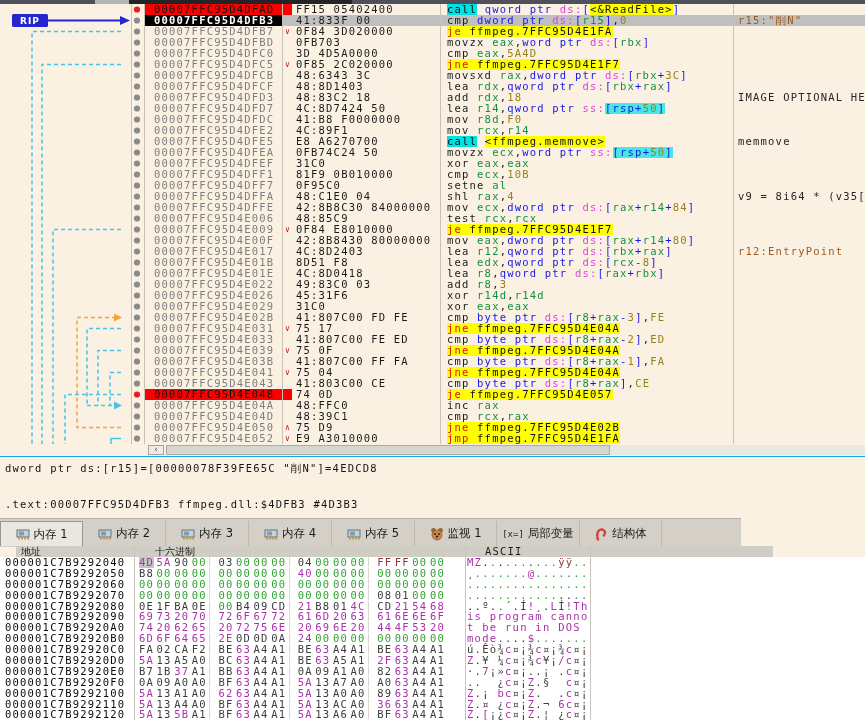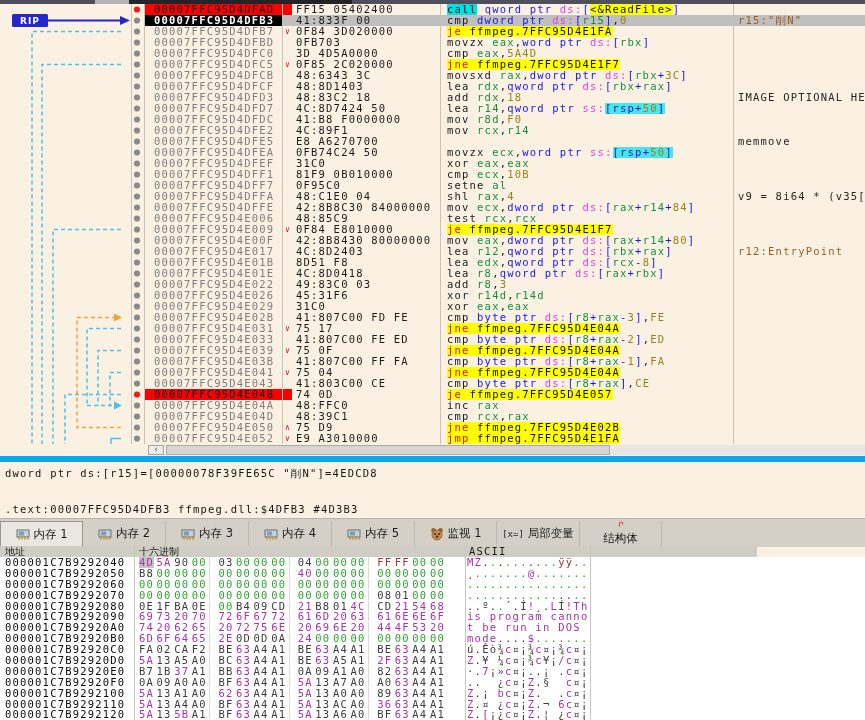--- a/index.html
+++ b/index.html
@@ -36,31 +36,31 @@
   .s-stknum{background:#49E6E6;color:#97801A;}
   .cm-a{color:#9B5B20;} .cm-u{color:#262626;}
   #jumpsvg{position:absolute;left:0;top:0;width:150px;height:456px;pointer-events:none;}
   
   #hscroll{position:absolute;left:0;top:444px;width:865px;height:12px;background:#FBF1E3;}
   #hs-btn{position:absolute;left:148px;top:1px;width:16px;height:10px;background:#EDEBE7;border:1px solid #A8A49C;
           font-size:8px;line-height:8px;text-align:center;color:#444;box-sizing:border-box;}
   #hs-thumb{position:absolute;left:166px;top:1px;width:444px;height:10px;background:#D7D5D0;border:1px solid #B0ACA4;box-sizing:border-box;}
   #hs-track{position:absolute;left:610px;top:1px;width:255px;height:10px;background:#E9E7E2;}
   
-  #infobar{position:absolute;left:0;top:456px;width:865px;height:62px;background:#FBF1E3;border-top:6px solid #0ea5e9;}
+  #infobar{position:absolute;left:0;top:456px;width:865px;height:62px;background:#FBF1E3;border-top:1px solid #0ea5e9;}
   #info1{position:absolute;left:5px;top:5px;color:#151515;}
   #info2{position:absolute;left:5px;top:41px;color:#151515;}
   
-  #tabbar{position:absolute;left:0;top:518px;width:865px;height:28px;background:#D4D0C8;border-top:1px solid #B8B4AC;}
+  #tabbar{position:absolute;left:0;top:518px;width:741px;height:28px;background:#D4D0C8;border-top:1px solid #B8B4AC;}
   .tab{position:absolute;top:2px;height:25px;box-sizing:border-box;display:flex;align-items:center;justify-content:center;
        gap:4px;font-size:11.5px;color:#1A1A1A;border-right:1px solid #BDB9B1;cursor:default;}
   .tab.on{background:#EAE7E1;border:1px solid #9A968E;border-bottom:none;}
   .tab .ictxt{font-family:"DejaVu Sans Mono",monospace;font-size:9px;color:#222;}
   
-  #dumphead{position:absolute;left:0;top:546px;width:757px;height:11px;background:#D0CDC5;border-bottom:1px solid #A8A49C;
+  #dumphead{position:absolute;left:16px;top:546px;width:757px;height:11px;background:#D0CDC5;border-bottom:1px solid #A8A49C;
             font-size:10px;color:#1A1A1A;}
   #dumphead span{position:absolute;top:0;line-height:11px;}
   #dumprows{position:absolute;left:0;top:557px;width:865px;height:163px;background:#FFFFFF;overflow:hidden;}
   .hrow{position:relative;height:10.9px;line-height:10.9px;}
   .h-addr{position:absolute;left:5px;top:0;color:#0A0A0A;}
   .h-bytes{position:absolute;left:139px;top:0;text-align:right;}
   .h-ascii{position:absolute;left:467px;top:0;}
   .hb{display:inline-block;width:15px;margin-right:2.6px;}
   .gsep{display:inline-block;width:4px;height:10px;border-left:1px solid #DCD8D0;margin-right:4px;vertical-align:-1px;}
   .ac{display:inline-block;width:7.6px;}
@@ -84,21 +84,21 @@
       <div class="drow mono"><div class="cell c-addr">00007FFC95D4DFB7</div><div class="cell c-bytes"><span class="chev">∨</span><span class="bt">0F84 3D020000</span></div><div class="cell c-instr"><span class="s-jcc">je </span><span class="s-tgt">ffmpeg.7FFC95D4E1FA</span></div><div class="cell c-cmt"></div></div>
       <div class="drow mono"><div class="cell c-addr">00007FFC95D4DFBD</div><div class="cell c-bytes"><span class="bt">0FB703</span></div><div class="cell c-instr"><span class="s-mn">movzx </span><span class="s-reg">eax</span><span class="s-pl">,</span><span class="s-kw">word ptr </span><span class="s-seg">ds:</span><span class="s-kw">[</span><span class="s-reg">rbx</span><span class="s-kw">]</span></div><div class="cell c-cmt"></div></div>
       <div class="drow mono"><div class="cell c-addr">00007FFC95D4DFC0</div><div class="cell c-bytes"><span class="bt">3D 4D5A0000</span></div><div class="cell c-instr"><span class="s-mn">cmp </span><span class="s-reg">eax</span><span class="s-pl">,</span><span class="s-num">5A4D</span></div><div class="cell c-cmt"></div></div>
       <div class="drow mono"><div class="cell c-addr">00007FFC95D4DFC5</div><div class="cell c-bytes"><span class="chev">∨</span><span class="bt">0F85 2C020000</span></div><div class="cell c-instr"><span class="s-jcc">jne </span><span class="s-tgt">ffmpeg.7FFC95D4E1F7</span></div><div class="cell c-cmt"></div></div>
       <div class="drow mono"><div class="cell c-addr">00007FFC95D4DFCB</div><div class="cell c-bytes"><span class="bt">48:6343 3C</span></div><div class="cell c-instr"><span class="s-mn">movsxd </span><span class="s-reg">rax</span><span class="s-pl">,</span><span class="s-kw">dword ptr </span><span class="s-seg">ds:</span><span class="s-kw">[</span><span class="s-reg">rbx</span><span class="s-kw">+</span><span class="s-num">3C</span><span class="s-kw">]</span></div><div class="cell c-cmt"></div></div>
       <div class="drow mono"><div class="cell c-addr">00007FFC95D4DFCF</div><div class="cell c-bytes"><span class="bt">48:8D1403</span></div><div class="cell c-instr"><span class="s-mn">lea </span><span class="s-reg">rdx</span><span class="s-pl">,</span><span class="s-kw">qword ptr </span><span class="s-seg">ds:</span><span class="s-kw">[</span><span class="s-reg">rbx</span><span class="s-kw">+</span><span class="s-reg">rax</span><span class="s-kw">]</span></div><div class="cell c-cmt"></div></div>
       <div class="drow mono"><div class="cell c-addr">00007FFC95D4DFD3</div><div class="cell c-bytes"><span class="bt">48:83C2 18</span></div><div class="cell c-instr"><span class="s-mn">add </span><span class="s-reg">rdx</span><span class="s-pl">,</span><span class="s-num">18</span></div><div class="cell c-cmt"><span class="cm-u">IMAGE_OPTIONAL_HEADE</span></div></div>
       <div class="drow mono"><div class="cell c-addr">00007FFC95D4DFD7</div><div class="cell c-bytes"><span class="bt">4C:8D7424 50</span></div><div class="cell c-instr"><span class="s-mn">lea </span><span class="s-reg">r14</span><span class="s-pl">,</span><span class="s-kw">qword ptr </span><span class="s-seg">ss:</span><span class="s-stkkw">[</span><span class="s-stkkw">rsp</span><span class="s-stkkw">+</span><span class="s-stknum">50</span><span class="s-stkkw">]</span></div><div class="cell c-cmt"></div></div>
       <div class="drow mono"><div class="cell c-addr">00007FFC95D4DFDC</div><div class="cell c-bytes"><span class="bt">41:B8 F0000000</span></div><div class="cell c-instr"><span class="s-mn">mov </span><span class="s-reg">r8d</span><span class="s-pl">,</span><span class="s-num">F0</span></div><div class="cell c-cmt"></div></div>
       <div class="drow mono"><div class="cell c-addr">00007FFC95D4DFE2</div><div class="cell c-bytes"><span class="bt">4C:89F1</span></div><div class="cell c-instr"><span class="s-mn">mov </span><span class="s-reg">rcx</span><span class="s-pl">,</span><span class="s-reg">r14</span></div><div class="cell c-cmt"></div></div>
-      <div class="drow mono"><div class="cell c-addr">00007FFC95D4DFE5</div><div class="cell c-bytes"><span class="bt">E8 A6270700</span></div><div class="cell c-cmt"><span class="cm-u">memmove</span></div></div>
+      <div class="drow mono"><div class="cell c-addr">00007FFC95D4DFE5</div><div class="cell c-bytes"><span class="bt">E8 A6270700</span></div><div class="cell c-instr"><span class="s-call">call</span><span class="s-pl"> </span><span class="s-tgt">&lt;ffmpeg.memmove&gt;</span></div><div class="cell c-cmt"><span class="cm-u">memmove</span></div></div>
       <div class="drow mono"><div class="cell c-addr">00007FFC95D4DFEA</div><div class="cell c-bytes"><span class="bt">0FB74C24 50</span></div><div class="cell c-instr"><span class="s-mn">movzx </span><span class="s-reg">ecx</span><span class="s-pl">,</span><span class="s-kw">word ptr </span><span class="s-seg">ss:</span><span class="s-stkkw">[</span><span class="s-stkkw">rsp</span><span class="s-stkkw">+</span><span class="s-stknum">50</span><span class="s-stkkw">]</span></div><div class="cell c-cmt"></div></div>
       <div class="drow mono"><div class="cell c-addr">00007FFC95D4DFEF</div><div class="cell c-bytes"><span class="bt">31C0</span></div><div class="cell c-instr"><span class="s-mn">xor </span><span class="s-reg">eax</span><span class="s-pl">,</span><span class="s-reg">eax</span></div><div class="cell c-cmt"></div></div>
       <div class="drow mono"><div class="cell c-addr">00007FFC95D4DFF1</div><div class="cell c-bytes"><span class="bt">81F9 0B010000</span></div><div class="cell c-instr"><span class="s-mn">cmp </span><span class="s-reg">ecx</span><span class="s-pl">,</span><span class="s-num">10B</span></div><div class="cell c-cmt"></div></div>
       <div class="drow mono"><div class="cell c-addr">00007FFC95D4DFF7</div><div class="cell c-bytes"><span class="bt">0F95C0</span></div><div class="cell c-instr"><span class="s-mn">setne </span><span class="s-reg">al</span></div><div class="cell c-cmt"></div></div>
       <div class="drow mono"><div class="cell c-addr">00007FFC95D4DFFA</div><div class="cell c-bytes"><span class="bt">48:C1E0 04</span></div><div class="cell c-instr"><span class="s-mn">shl </span><span class="s-reg">rax</span><span class="s-pl">,</span><span class="s-num">4</span></div><div class="cell c-cmt"><span class="cm-u">v9 = 8i64 * (v35[0]</span></div></div>
       <div class="drow mono"><div class="cell c-addr">00007FFC95D4DFFE</div><div class="cell c-bytes"><span class="bt">42:8B8C30 84000000</span></div><div class="cell c-instr"><span class="s-mn">mov </span><span class="s-reg">ecx</span><span class="s-pl">,</span><span class="s-kw">dword ptr </span><span class="s-seg">ds:</span><span class="s-kw">[</span><span class="s-reg">rax</span><span class="s-kw">+</span><span class="s-reg">r14</span><span class="s-kw">+</span><span class="s-num">84</span><span class="s-kw">]</span></div><div class="cell c-cmt"></div></div>
       <div class="drow mono"><div class="cell c-addr">00007FFC95D4E006</div><div class="cell c-bytes"><span class="bt">48:85C9</span></div><div class="cell c-instr"><span class="s-mn">test </span><span class="s-reg">rcx</span><span class="s-pl">,</span><span class="s-reg">rcx</span></div><div class="cell c-cmt"></div></div>
       <div class="drow mono"><div class="cell c-addr">00007FFC95D4E009</div><div class="cell c-bytes"><span class="chev">∨</span><span class="bt">0F84 E8010000</span></div><div class="cell c-instr"><span class="s-jcc">je </span><span class="s-tgt">ffmpeg.7FFC95D4E1F7</span></div><div class="cell c-cmt"></div></div>
       <div class="drow mono"><div class="cell c-addr">00007FFC95D4E00F</div><div class="cell c-bytes"><span class="bt">42:8B8430 80000000</span></div><div class="cell c-instr"><span class="s-mn">mov </span><span class="s-reg">eax</span><span class="s-pl">,</span><span class="s-kw">dword ptr </span><span class="s-seg">ds:</span><span class="s-kw">[</span><span class="s-reg">rax</span><span class="s-kw">+</span><span class="s-reg">r14</span><span class="s-kw">+</span><span class="s-num">80</span><span class="s-kw">]</span></div><div class="cell c-cmt"></div></div>
       <div class="drow mono"><div class="cell c-addr">00007FFC95D4E017</div><div class="cell c-bytes"><span class="bt">4C:8D2403</span></div><div class="cell c-instr"><span class="s-mn">lea </span><span class="s-reg">r12</span><span class="s-pl">,</span><span class="s-kw">qword ptr </span><span class="s-seg">ds:</span><span class="s-kw">[</span><span class="s-reg">rbx</span><span class="s-kw">+</span><span class="s-reg">rax</span><span class="s-kw">]</span></div><div class="cell c-cmt"><span class="cm-a">r12:EntryPoint</span></div></div>
@@ -266,21 +266,21 @@
           <circle cx="5" cy="7" r="0.9" fill="#2A1A0A"></circle>
           <circle cx="9" cy="7" r="0.9" fill="#2A1A0A"></circle>
           <circle cx="7" cy="9.6" r="1.2" fill="#3A240E"></circle>
         </svg>
         <span>监视 1</span>
       </div>
       <div class="tab" style="left: 497px; width: 83px;">
         <span class="ictxt">[x=]</span>
         <span>局部变量</span>
       </div>
-      <div class="tab" style="left: 580px; width: 82px; flex-direction: column;">
+      <div class="tab" style="left: 580px; width: 82px;">
         <svg width="14" height="14" viewBox="0 0 14 14">
           <path d="M4,12.5 C2.2,8 3.5,2.5 7.5,2.5 C11,2.5 12,6.5 9.8,8.5" fill="none" stroke="#D24040" stroke-width="2.4" stroke-dasharray="2.4 1.6" stroke-linecap="round"></path>
         </svg>
         <span>结构体</span>
       </div>
     </div>
 
   <div id="dumphead">
     <span style="left:5px">地址</span>
     <span style="left:139px">十六进制</span>

